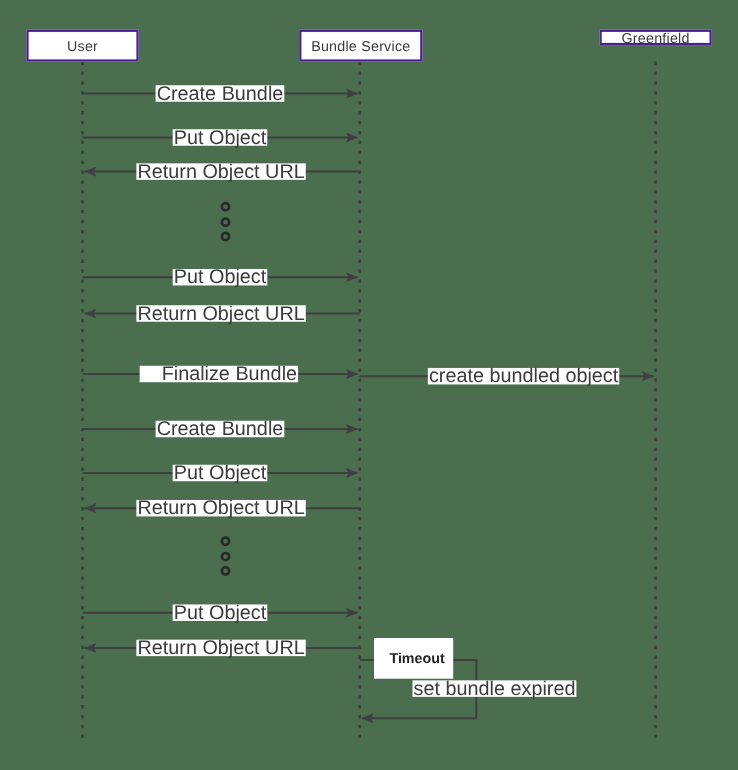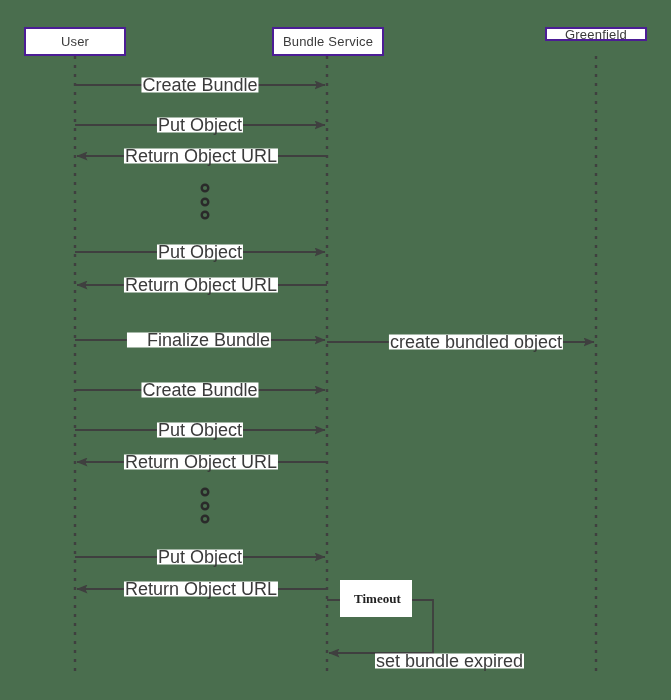--- a/index.html
+++ b/index.html
@@ -56,21 +56,20 @@
   .note-box {
     position: absolute;
     background: #ffffff;
     color: #222222;
     font-size: 13px;
     font-weight: bold;
     display: flex;
     align-items: center;
     padding-left: 14px;
     box-sizing: border-box;
-    font-family: Liberation Serif, serif;
   }
 </style>
 </head>
 <body>
 
 <div id="diagram-root">
 
   <svg class="layer" viewBox="0 0 671 700" xmlns="http://www.w3.org/2000/svg">
     <defs>
       <marker id="arrow-right" markerWidth="11" markerHeight="9" refX="10.5" refY="4.5" orient="auto" markerUnits="userSpaceOnUse">
@@ -144,15 +143,15 @@
   <div class="msg-label" style="left:200px; top:430px;">Put Object</div>
   <div class="msg-label" style="left:201px; top:462px;">Return Object URL</div>
 
   <div class="msg-label" style="left:200px; top:557px;">Put Object</div>
   <div class="msg-label" style="left:201px; top:589px;">Return Object URL</div>
 
   <div class="note-box" style="left:340px; top:580px; width:72px; height:37px;">
     <span>Timeout</span>
   </div>
 
-  <div class="msg-label left-anchor" style="left:375px; top:626px;margin-top:35px;">set bundle expired</div>
+  <div class="msg-label left-anchor" style="left:375px; top:626px;">set bundle expired</div>
 
 </div>
 
 </body></html>

